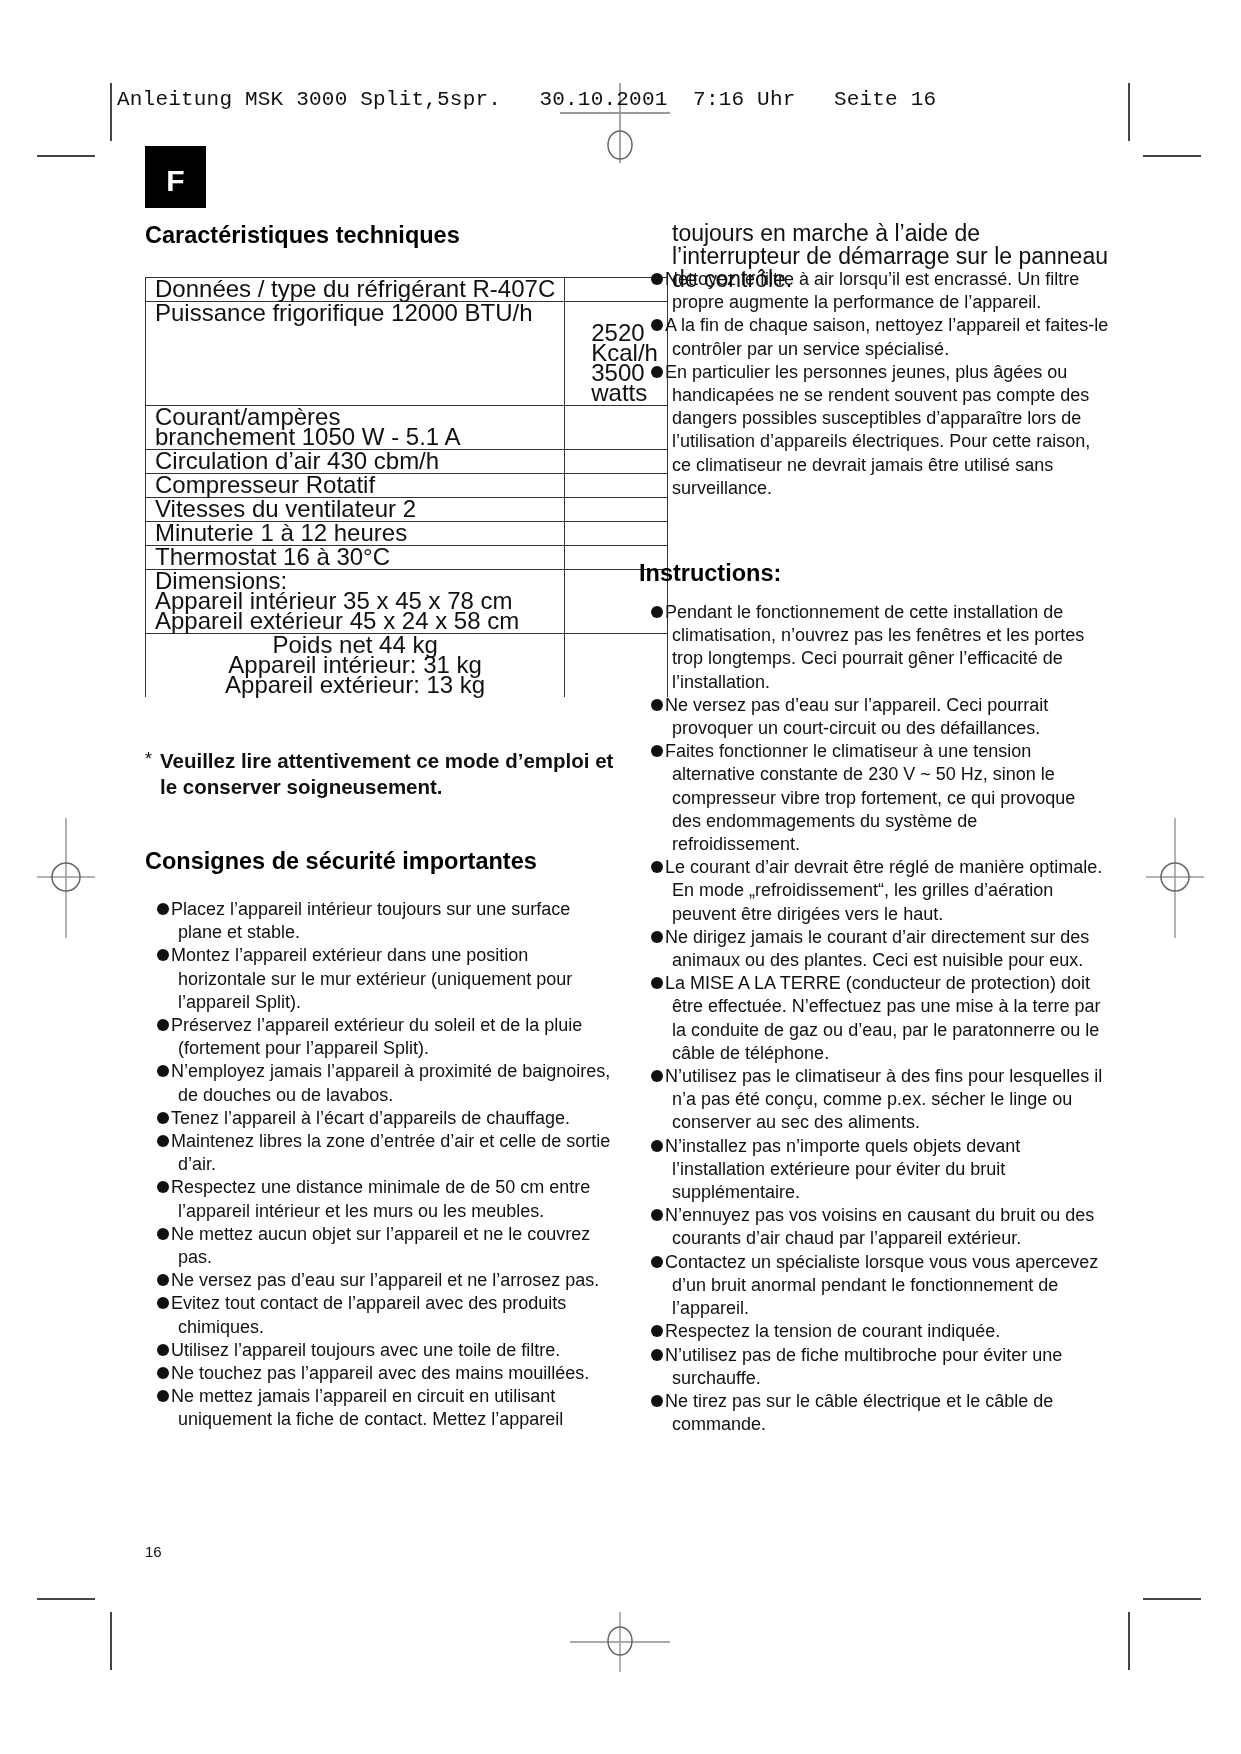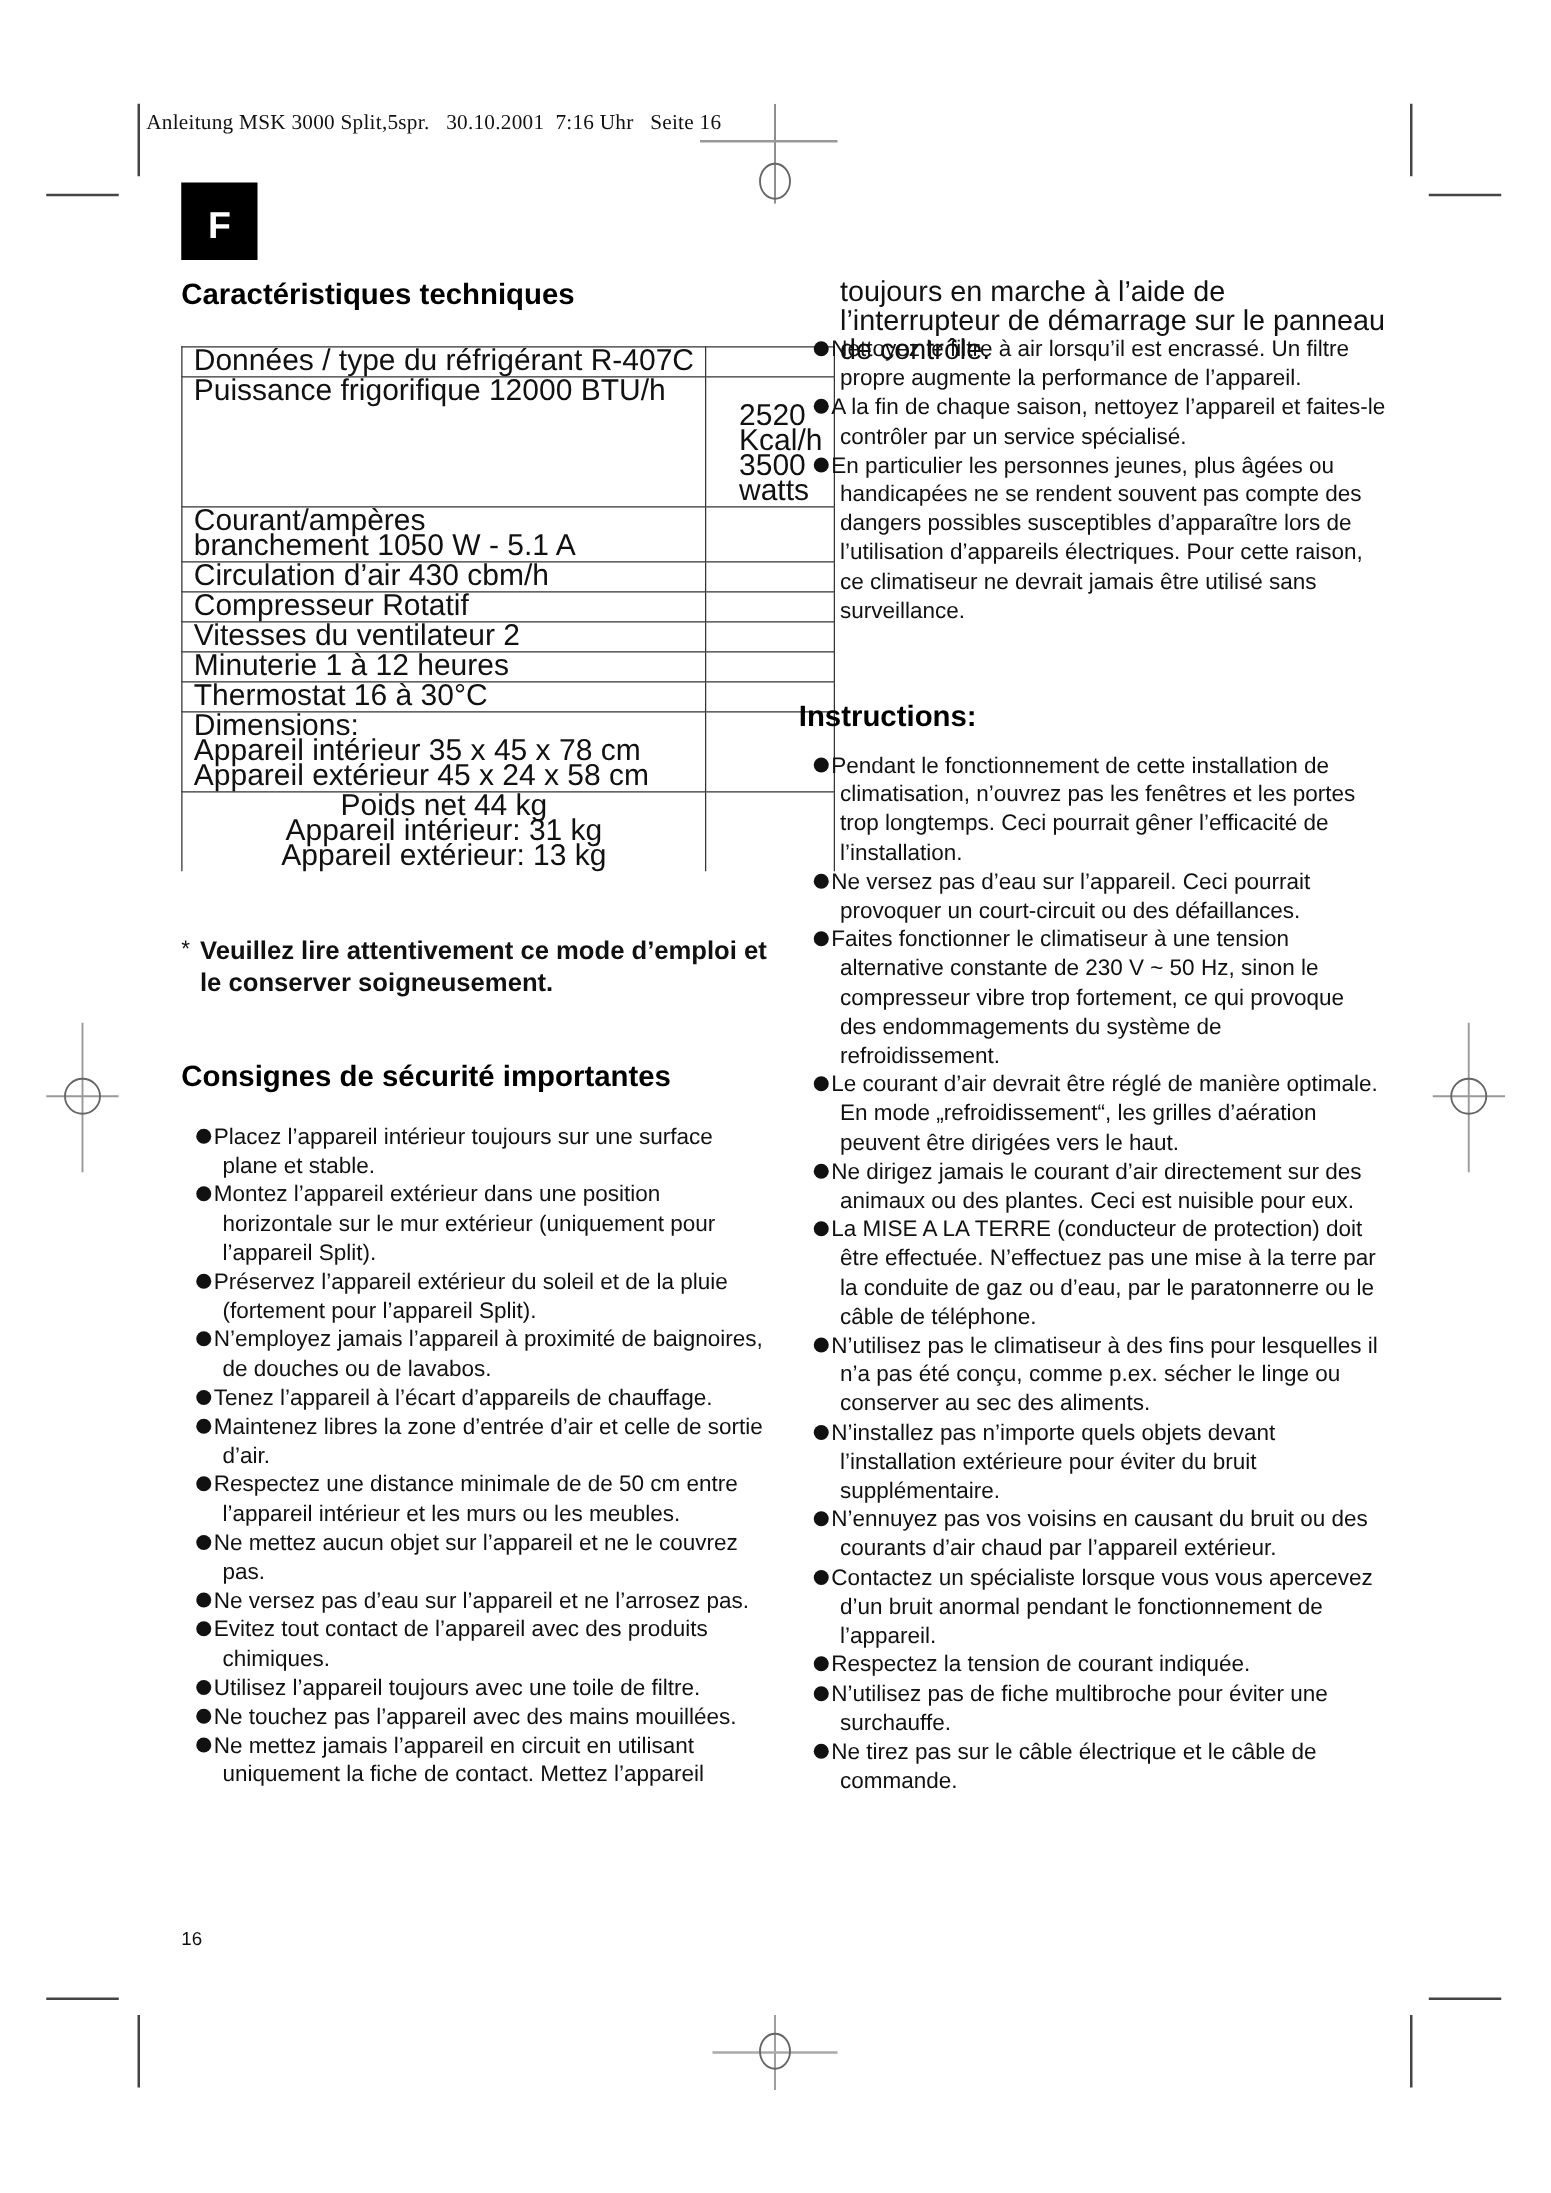--- a/index.html
+++ b/index.html
@@ -6,22 +6,22 @@
   body {
     width: 1241px; height: 1754px; position: relative; background: #ffffff;
     font-family: "Liberation Sans", "DejaVu Sans", sans-serif; color: #111;
     overflow: hidden;
   }
   .hline { position: absolute; height: 2px; background: #444; }
   .vline { position: absolute; width: 2px; background: #444; }
   .reg { position: absolute; }
   .header-line {
     position: absolute; left: 117px; top: 88px;
-    font-family: Liberation Serif, serif;
-    font-size: 17px; letter-spacing: 0.2px; white-space: pre; color: #111;
+    font-family: Liberation Mono, monospace;
+    font-size: 21px; letter-spacing: 0.2px; white-space: pre; color: #111;
   }
   .lang-tab {
     position: absolute; left: 145px; top: 146px; width: 61px; height: 62px;
     background: #000; color: #fff; font-weight: bold; font-size: 30px;
     display: flex; align-items: center; justify-content: center; padding-top: 8px; box-sizing: border-box;
   }
   h2 {
     position: absolute; margin: 0; font-weight: bold; font-size: 23.5px; color: #000000;
   }
   table.spec {

